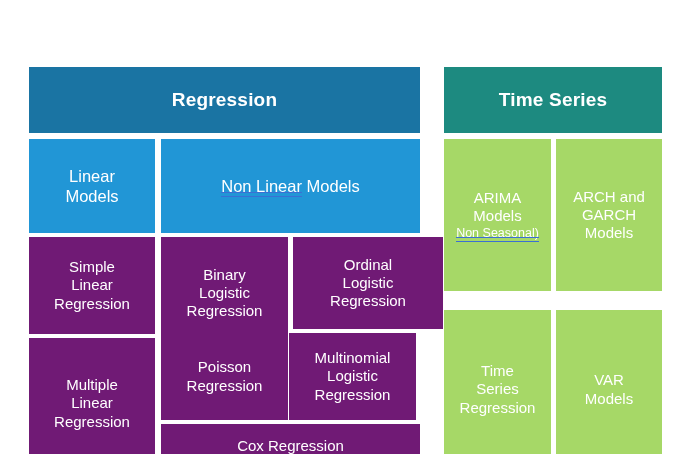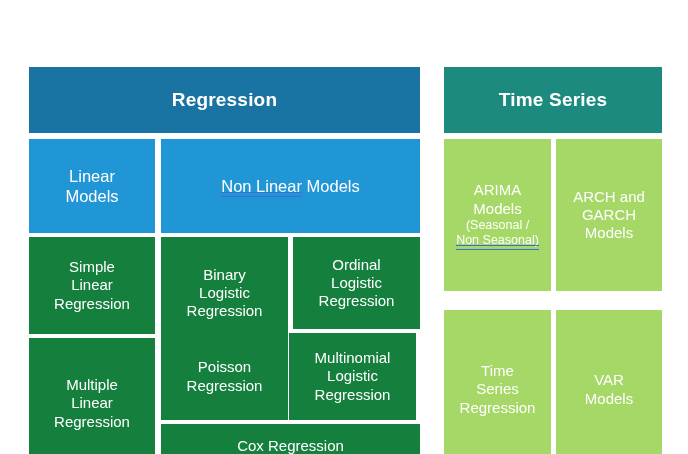--- a/index.html
+++ b/index.html
@@ -37,21 +37,21 @@
   }
 
   .box .inner {
     width: 100%;
   }
 
   
   .c-header-blue  { background: #1a74a3; }
   .c-header-teal  { background: #1d8a80; }
   .c-mid-blue     { background: #2196d6; }
-  .c-light-blue   { background: #15803d; text-align: center; }
+  .c-light-blue   { background: #701a75; text-align: center; }
   .c-green        { background: #a6d867; }
 
   
   .t-header { font-size: 19px; font-weight: bold; letter-spacing: .2px; }
   .t-sub    { font-size: 16.5px; font-weight: normal; }
   .t-leaf   { font-size: 15px; font-weight: normal; }
   .t-small  { font-size: 12.5px; font-weight: normal; }
 
   
   .sp-underline {
@@ -111,21 +111,21 @@
   </div>
 
   <div class="box c-light-blue t-leaf" style="left:161px; top:192px; width:127px; height:112px;">
     <span class="inner">
       <span>Binary</span><br>
       <span>Logistic</span><br>
       <span>Regression</span>
     </span>
   </div>
 
-  <div class="box c-light-blue t-leaf" style="left:293px; top:192px; width:127px; height:92px;">
+  <div class="box c-light-blue t-leaf" style="left:293px; top:192px; width:150px; height:92px;">
     <span class="inner">
       <span>Ordinal</span><br>
       <span>Logistic</span><br>
       <span>Regression</span>
     </span>
   </div>
 
   <div class="box c-light-blue t-leaf" style="left:161px; top:288px; width:127px; height:87px;">
     <span class="inner">
       <span>Poisson</span><br>
@@ -146,21 +146,20 @@
   </div>
 
   <div class="box c-header-teal t-header" style="left:444px; top:22px; width:218px; height:66px;">
     <span class="inner">Time Series</span>
   </div>
 
   <div class="box c-green t-leaf" style="left:444px; top:94px; width:107px; height:152px;">
     <span class="inner">
       <span>ARIMA</span><br>
       <span>Models</span>
-      <span class="note-line t-small">(Seasonal /</span>
       <span class="note-line t-small">
         <span class="sp-underline">Non Seasonal)</span>
       </span>
     </span>
   </div>
 
   <div class="box c-green t-leaf" style="left:556px; top:94px; width:106px; height:152px;justify-content:flex-end;">
     <span class="inner">
       <span>ARCH and</span><br>
       <span>GARCH</span><br>

